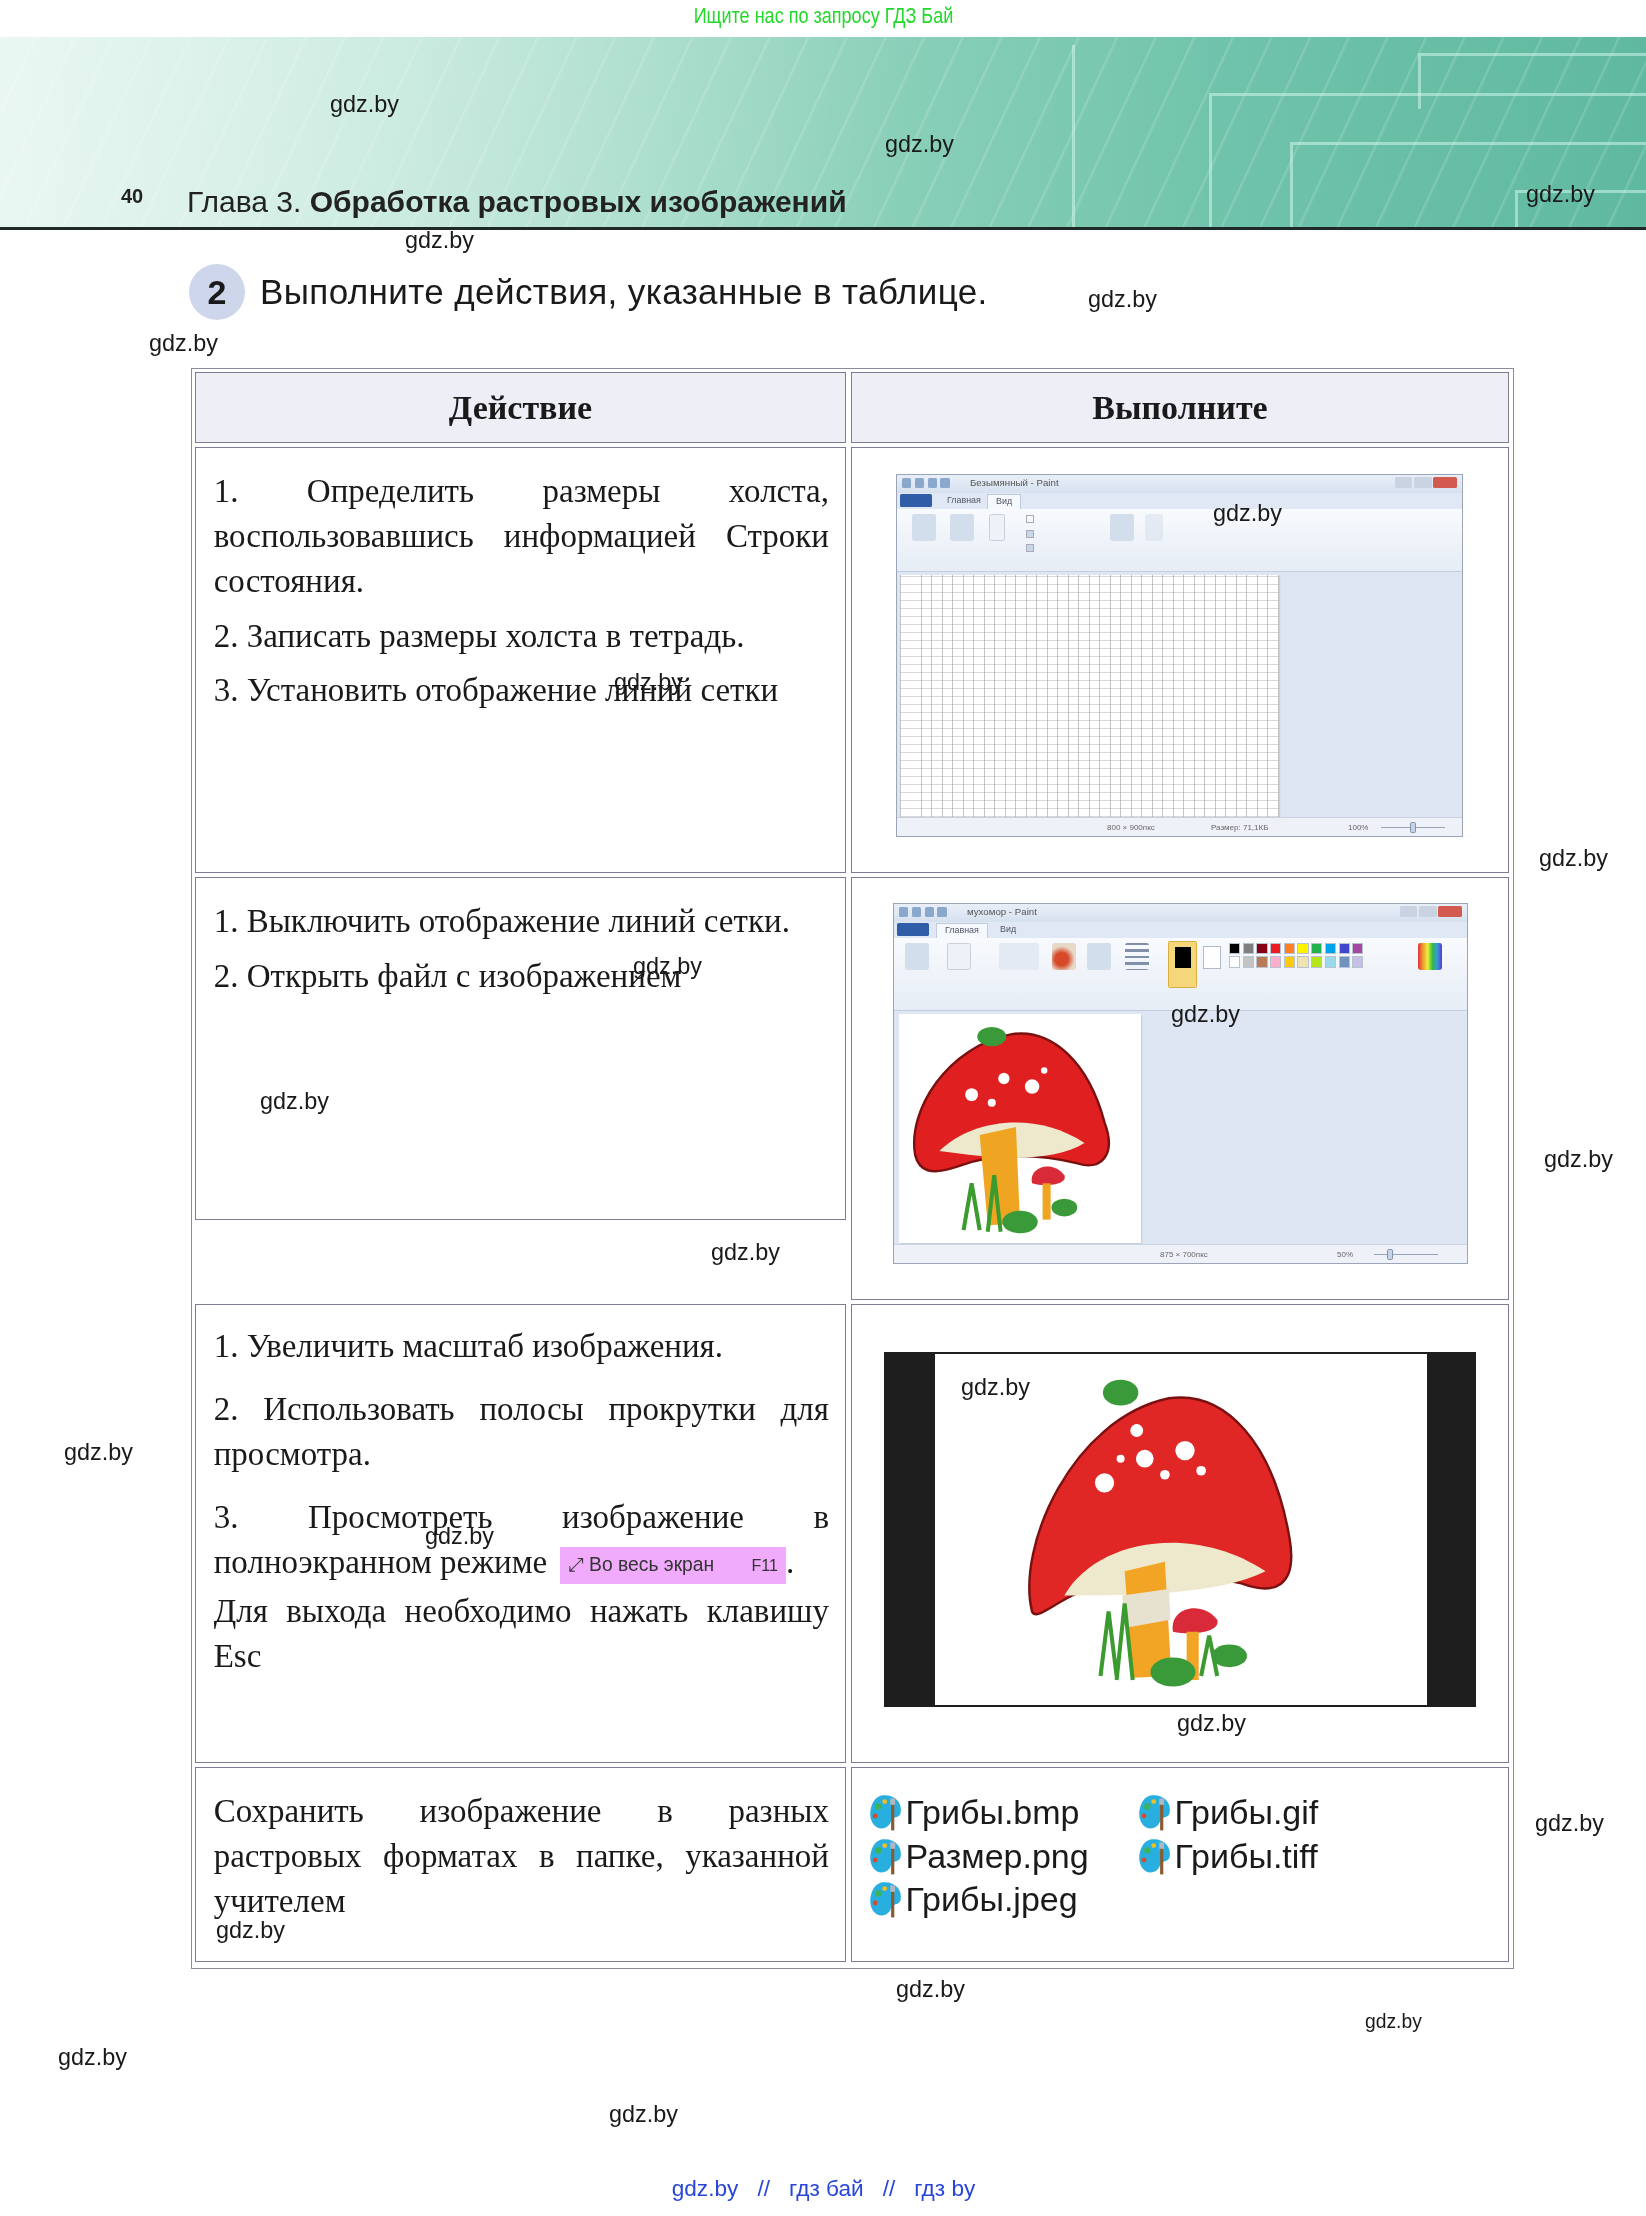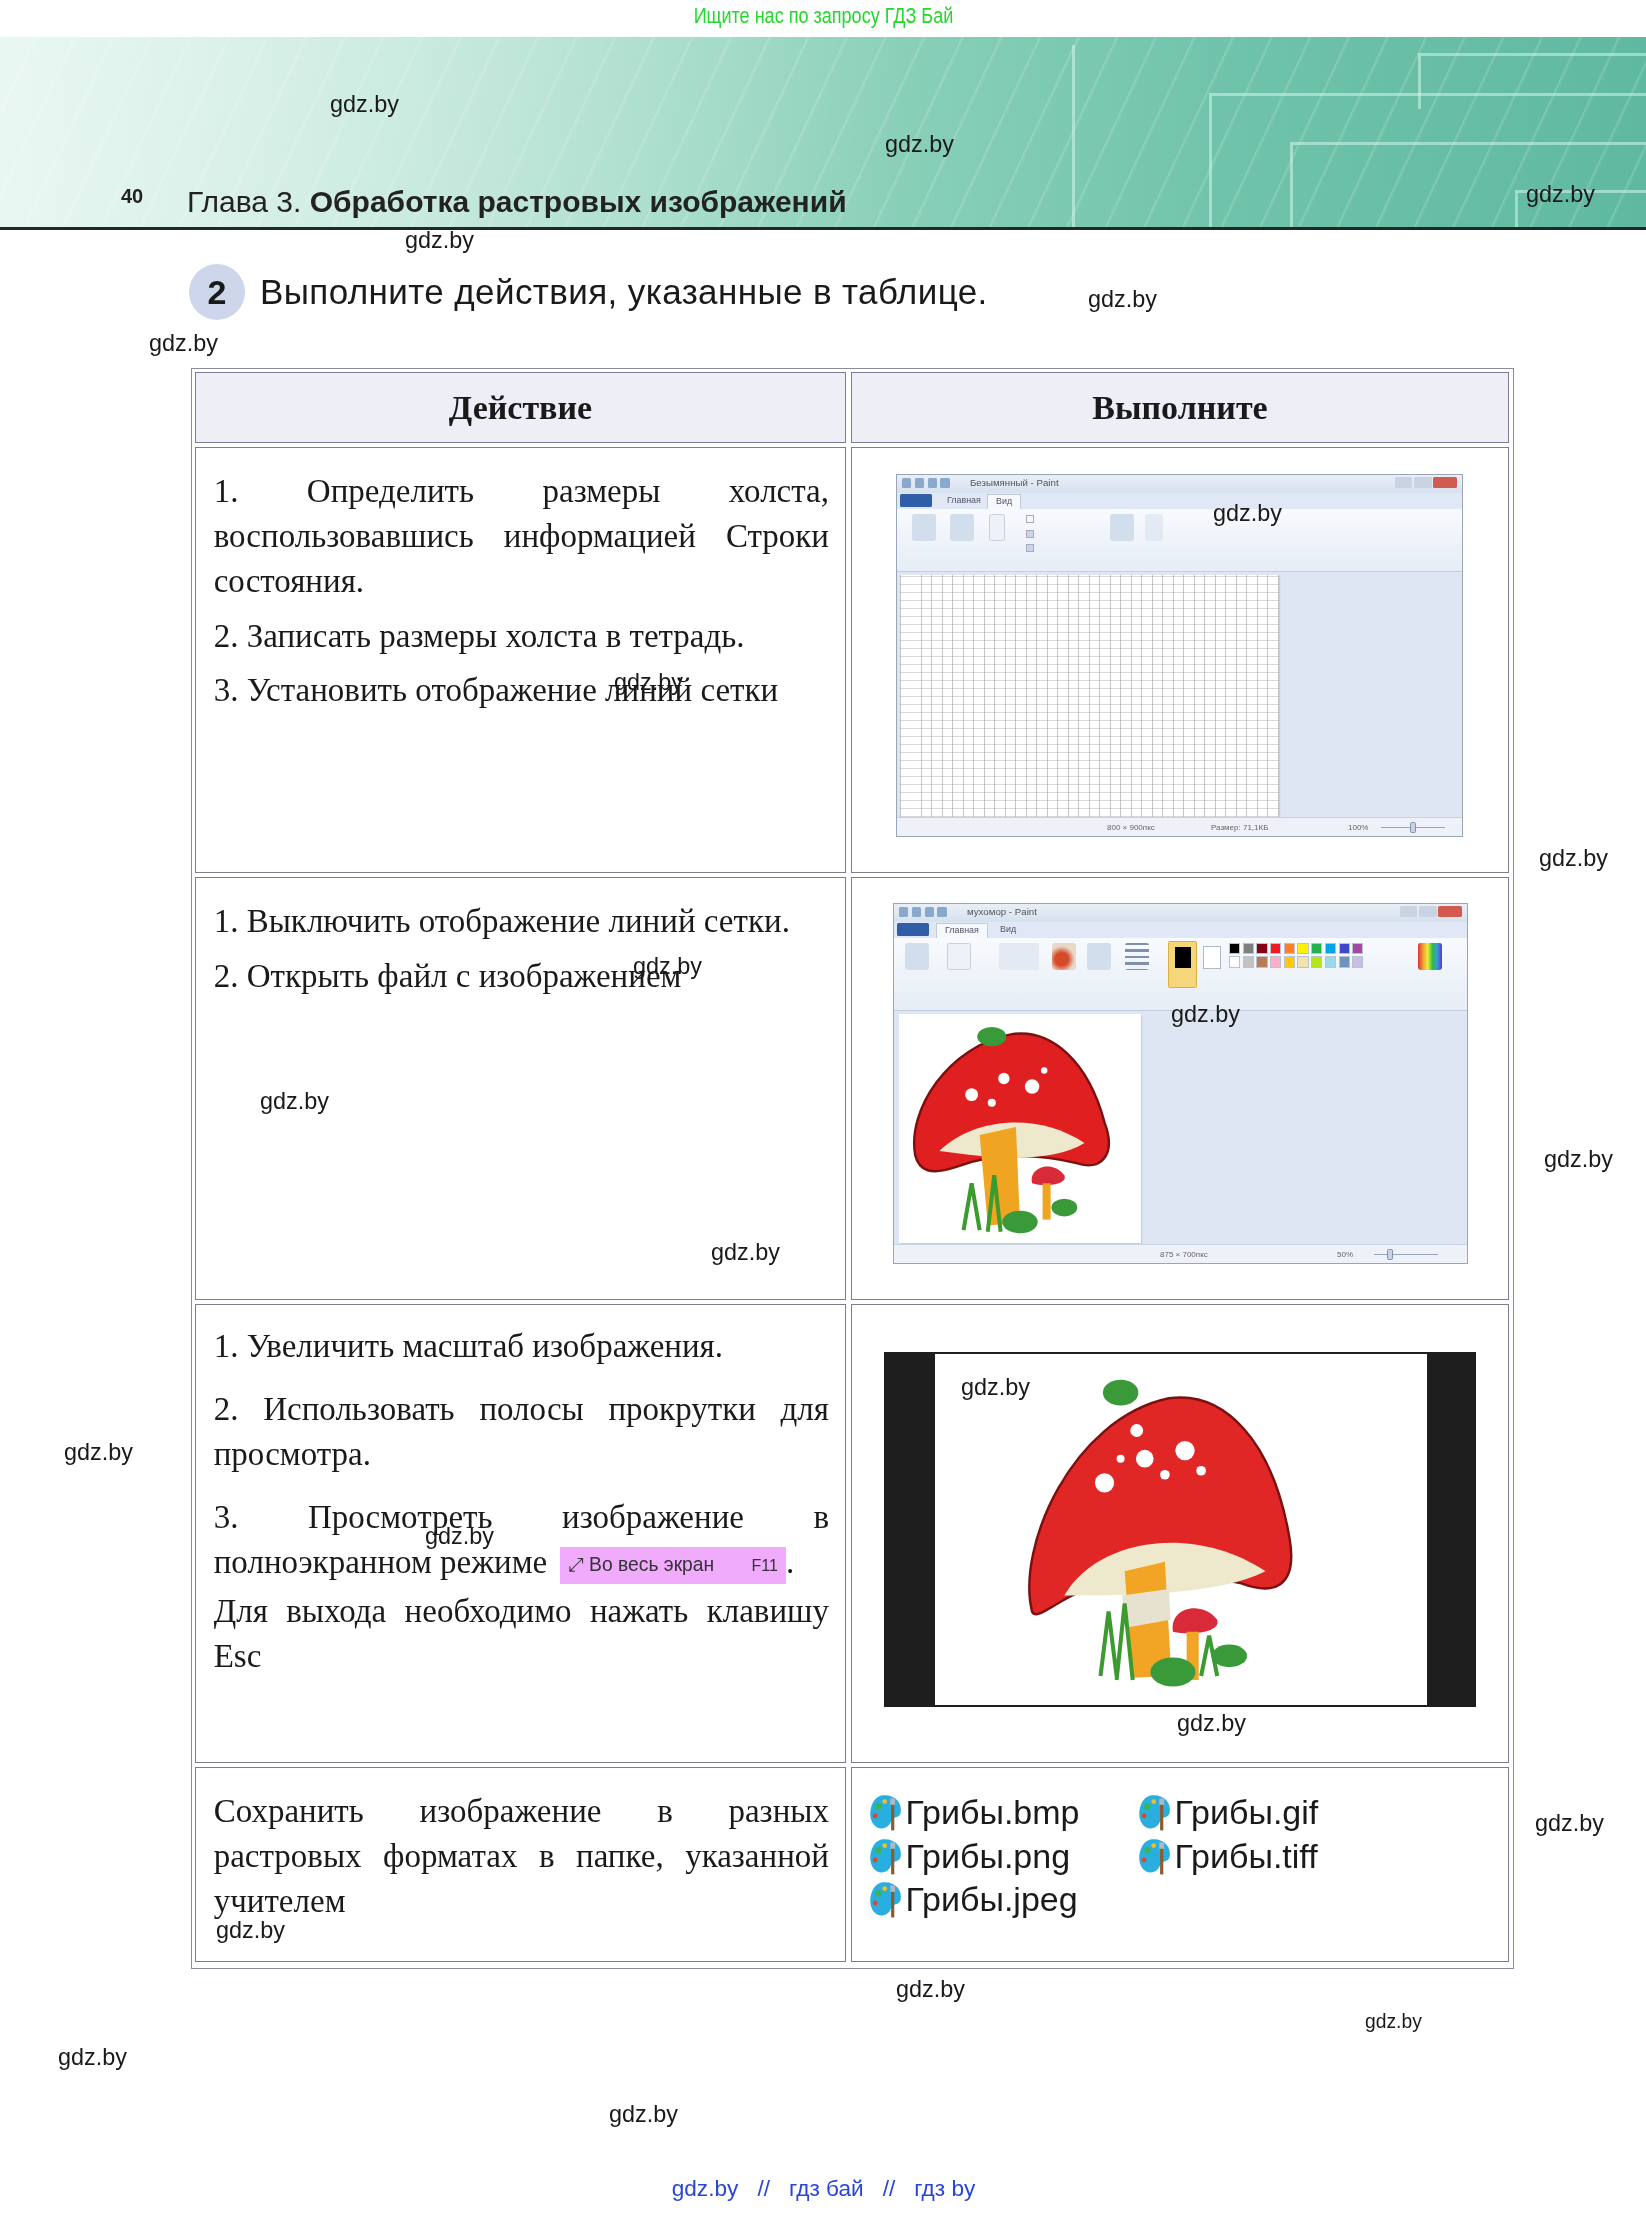--- a/index.html
+++ b/index.html
@@ -162,21 +162,21 @@
   <div class="canvas grid" style="left:3.2px;top:100px;width:379px;height:242px;"></div>
   <div class="statusbar">
     <span style="left:210px;">800 × 900пкс</span>
     <span style="left:314px;">Размер: 71,1КБ</span>
     <span style="left:451px;">100%</span>
     <div class="zoom-slider" style="left:484px;width:64px;"></div>
     <div class="zoom-thumb" style="left:513px;"></div>
   </div>
 </div>
 
-<div class="cell" style="left:195px;top:877px;width:651px;height:423px;text-decoration:underline;">
+<div class="cell" style="left:195px;top:877px;width:651px;height:343px;text-decoration:underline;">
   <div class="cell-text" style="top:21px;">
     <p>1. Выключить отображение линий сетки.</p>
     <p>2. Открыть файл с изображением</p>
   </div>
 </div>
 <div class="cell" style="left:851px;top:877px;width:658px;height:423px;"></div>
 
 <div class="paint" style="left:893px;top:903px;width:575px;height:361px;">
   <div class="titlebar">
     <div class="qat">
@@ -319,21 +319,21 @@
 </div>
 <div class="file" style="left:867px;top:1836px;">
   <span class="ico"><svg width="37" height="40" viewBox="0 0 46 50">
         <path d="M22,4 C36,4 44,14 42,26 C40,34 32,30 30,36 C28,44 20,48 12,44 C2,38 2,22 8,12 C12,6 16,4 22,4 Z" fill="#29aee0"></path>
         <circle cx="14" cy="18" r="4" fill="#3bb35a"></circle>
         <circle cx="22" cy="12" r="3" fill="#f0c020"></circle>
         <circle cx="10" cy="30" r="3" fill="#d94a2a"></circle>
         <rect x="30" y="14" width="4" height="34" fill="#8a5a30"></rect>
         <rect x="29" y="8" width="6" height="8" fill="#b0b8c8"></rect>
       </svg></span>
-  <span>Грибы.png</span>
+  <span>Размер.png</span>
 </div>
 <div class="file" style="left:867px;top:1879px;">
   <span class="ico"><svg width="37" height="40" viewBox="0 0 46 50">
         <path d="M22,4 C36,4 44,14 42,26 C40,34 32,30 30,36 C28,44 20,48 12,44 C2,38 2,22 8,12 C12,6 16,4 22,4 Z" fill="#29aee0"></path>
         <circle cx="14" cy="18" r="4" fill="#3bb35a"></circle>
         <circle cx="22" cy="12" r="3" fill="#f0c020"></circle>
         <circle cx="10" cy="30" r="3" fill="#d94a2a"></circle>
         <rect x="30" y="14" width="4" height="34" fill="#8a5a30"></rect>
         <rect x="29" y="8" width="6" height="8" fill="#b0b8c8"></rect>
       </svg></span>

